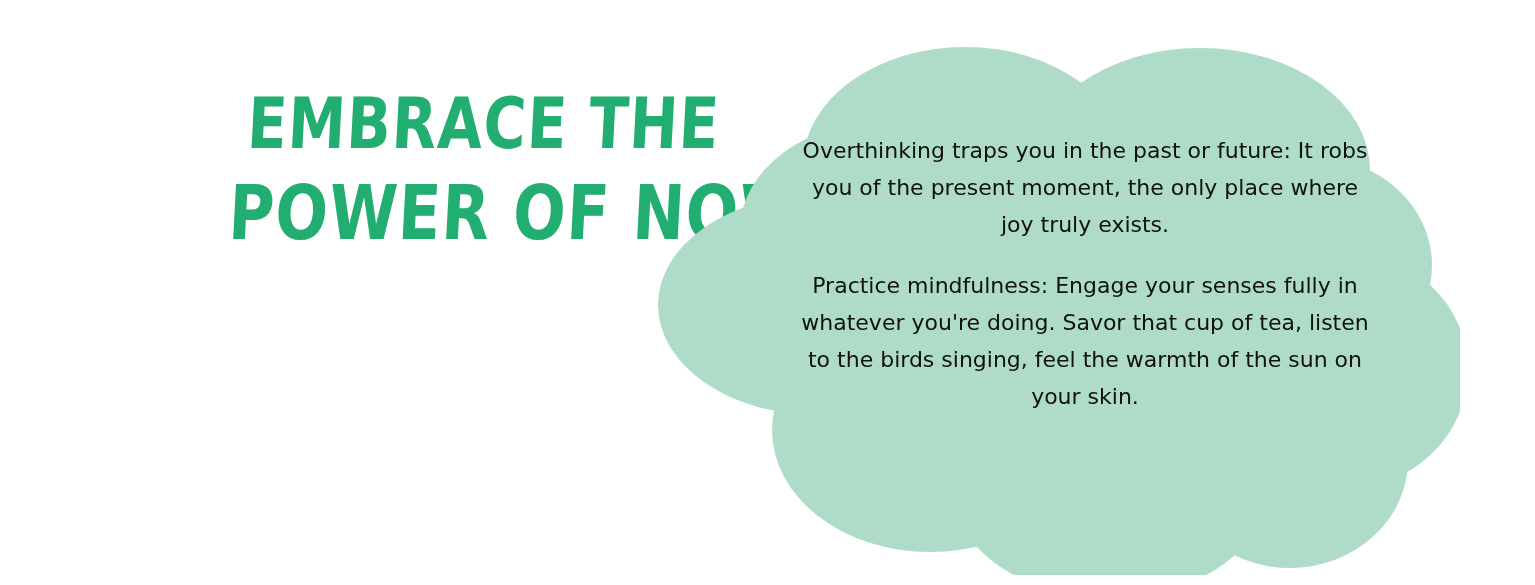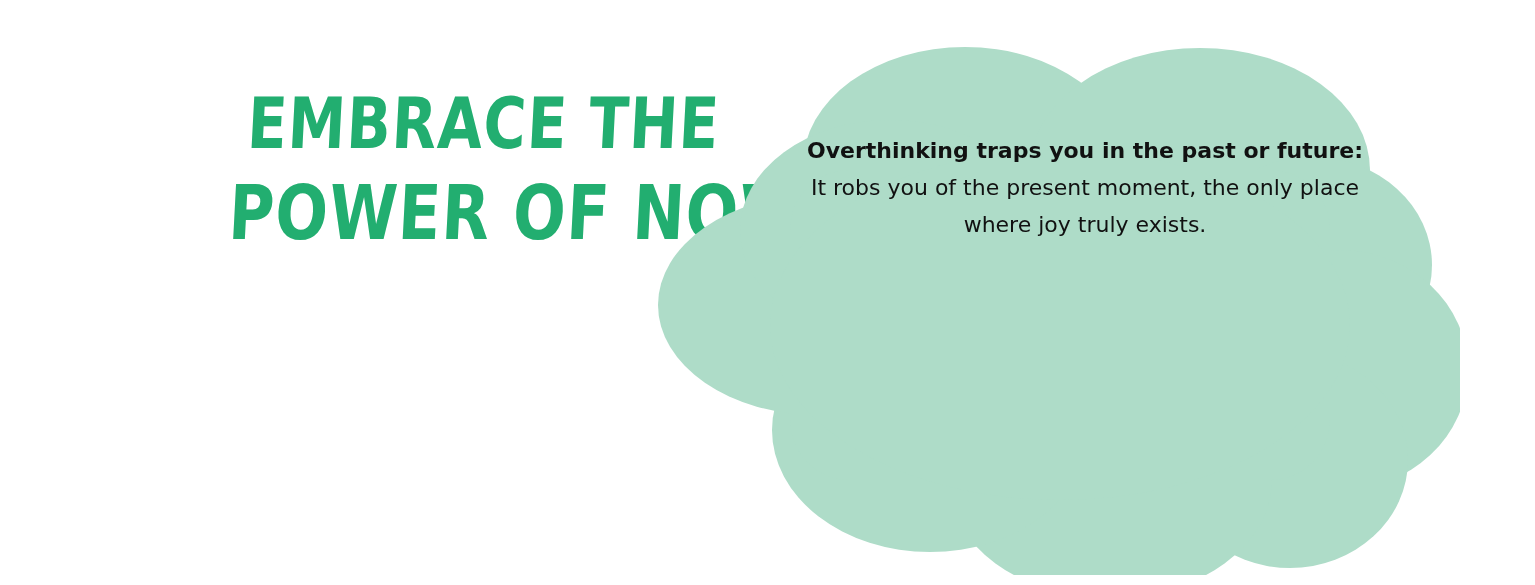--- a/index.html
+++ b/index.html
@@ -74,21 +74,21 @@
     font-size: 22px;
     line-height: 37px;
   }
   #cloud-text p {
     margin: 0 0 24px 0;
   }
   #cloud-text p:last-child {
     margin-bottom: 0;
   }
   #cloud-text .lead {
-    font-weight: bold;
+    font-weight: normal;
   }
 </style>
 </head>
 <body>
 
 <div id="canvas" style="background: rgb(255, 255, 255);">
 
   <div id="headline" style="color: rgb(34, 174, 112);">
     <span class="hl-line hl-line-1">Embrace the</span>
     <span class="hl-line hl-line-2">Power of Now</span>
@@ -118,16 +118,19 @@
 
         <rect x="150" y="140" width="540" height="310" rx="60"></rect>
         <ellipse cx="420" cy="295" rx="290" ry="175"></ellipse>
       </g>
     </svg>
 
     <div id="cloud-text" style="color: rgb(17, 17, 17);">
       <p>
         <span class="lead">Overthinking traps you in the past or future:</span><span> It robs you of the present moment, the only place where joy truly exists.</span>
       </p>
+      <p>
+        <span class="lead">Practice mindfulness:</span><span> Engage your senses fully in whatever you're doing. Savor that cup of tea, listen to the birds singing, feel the warmth of the sun on your skin.</span>
+      </p>
     </div>
   </div>
 
 </div>
 
 </body></html>

